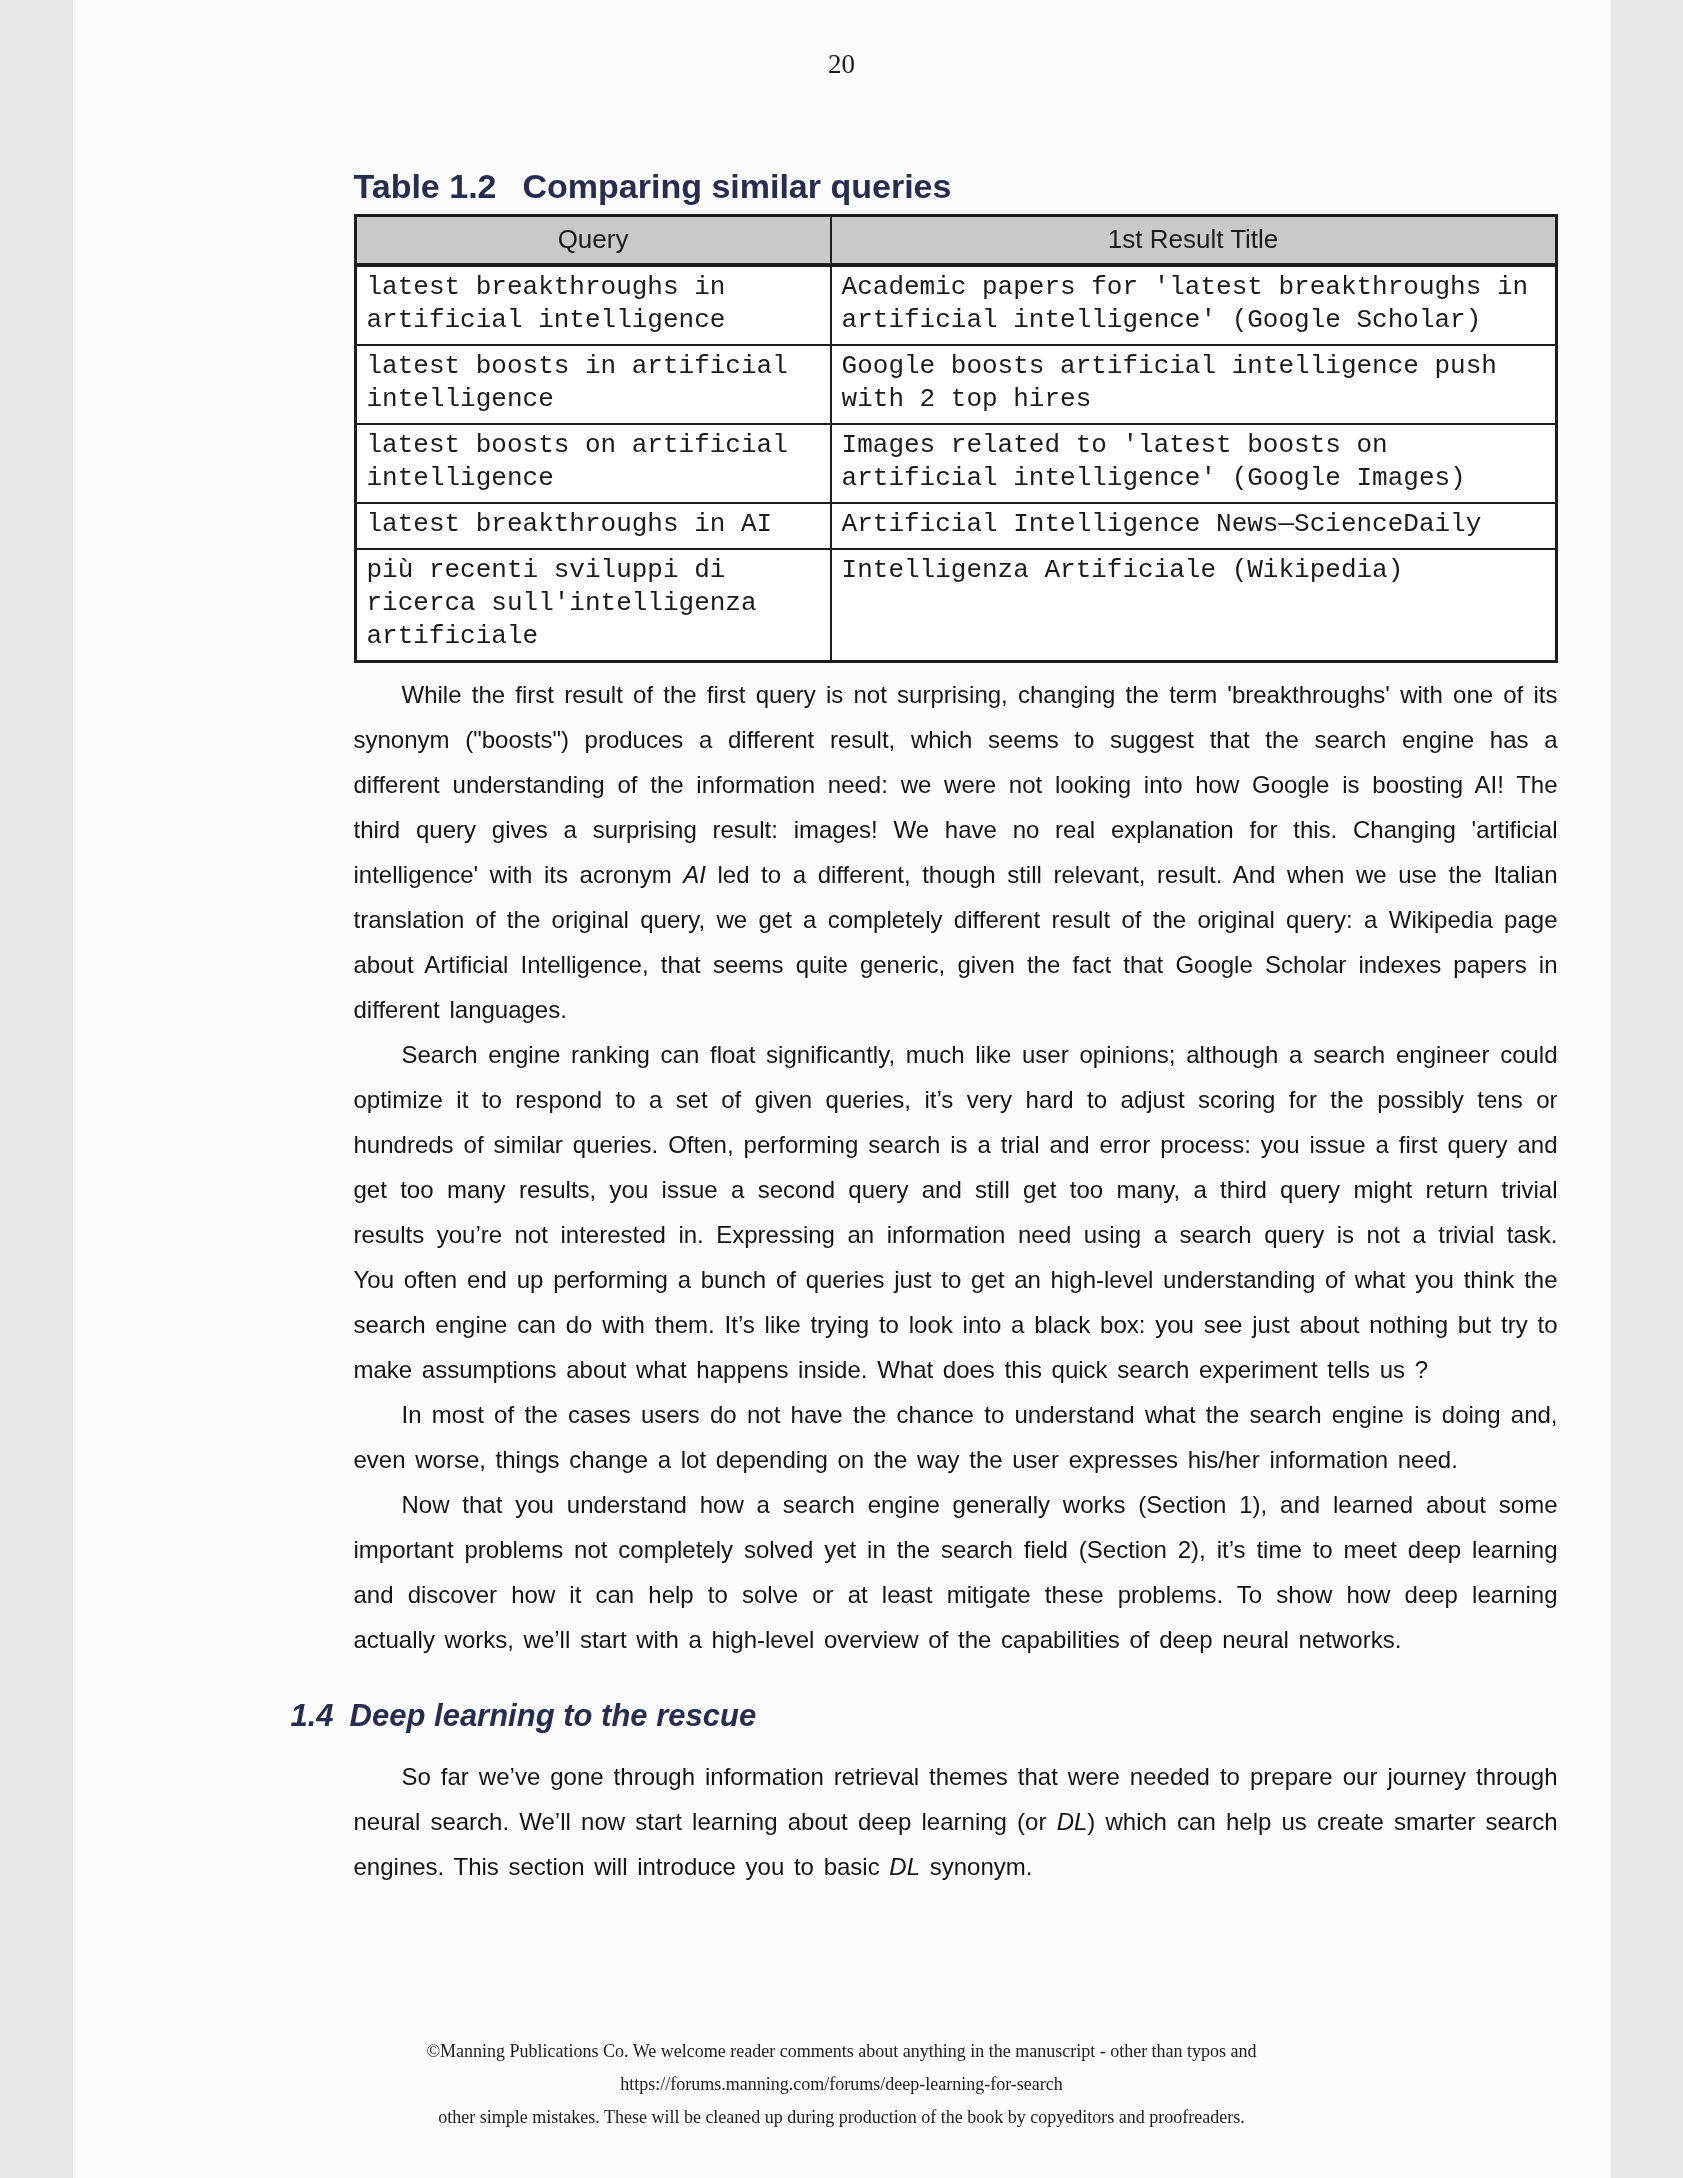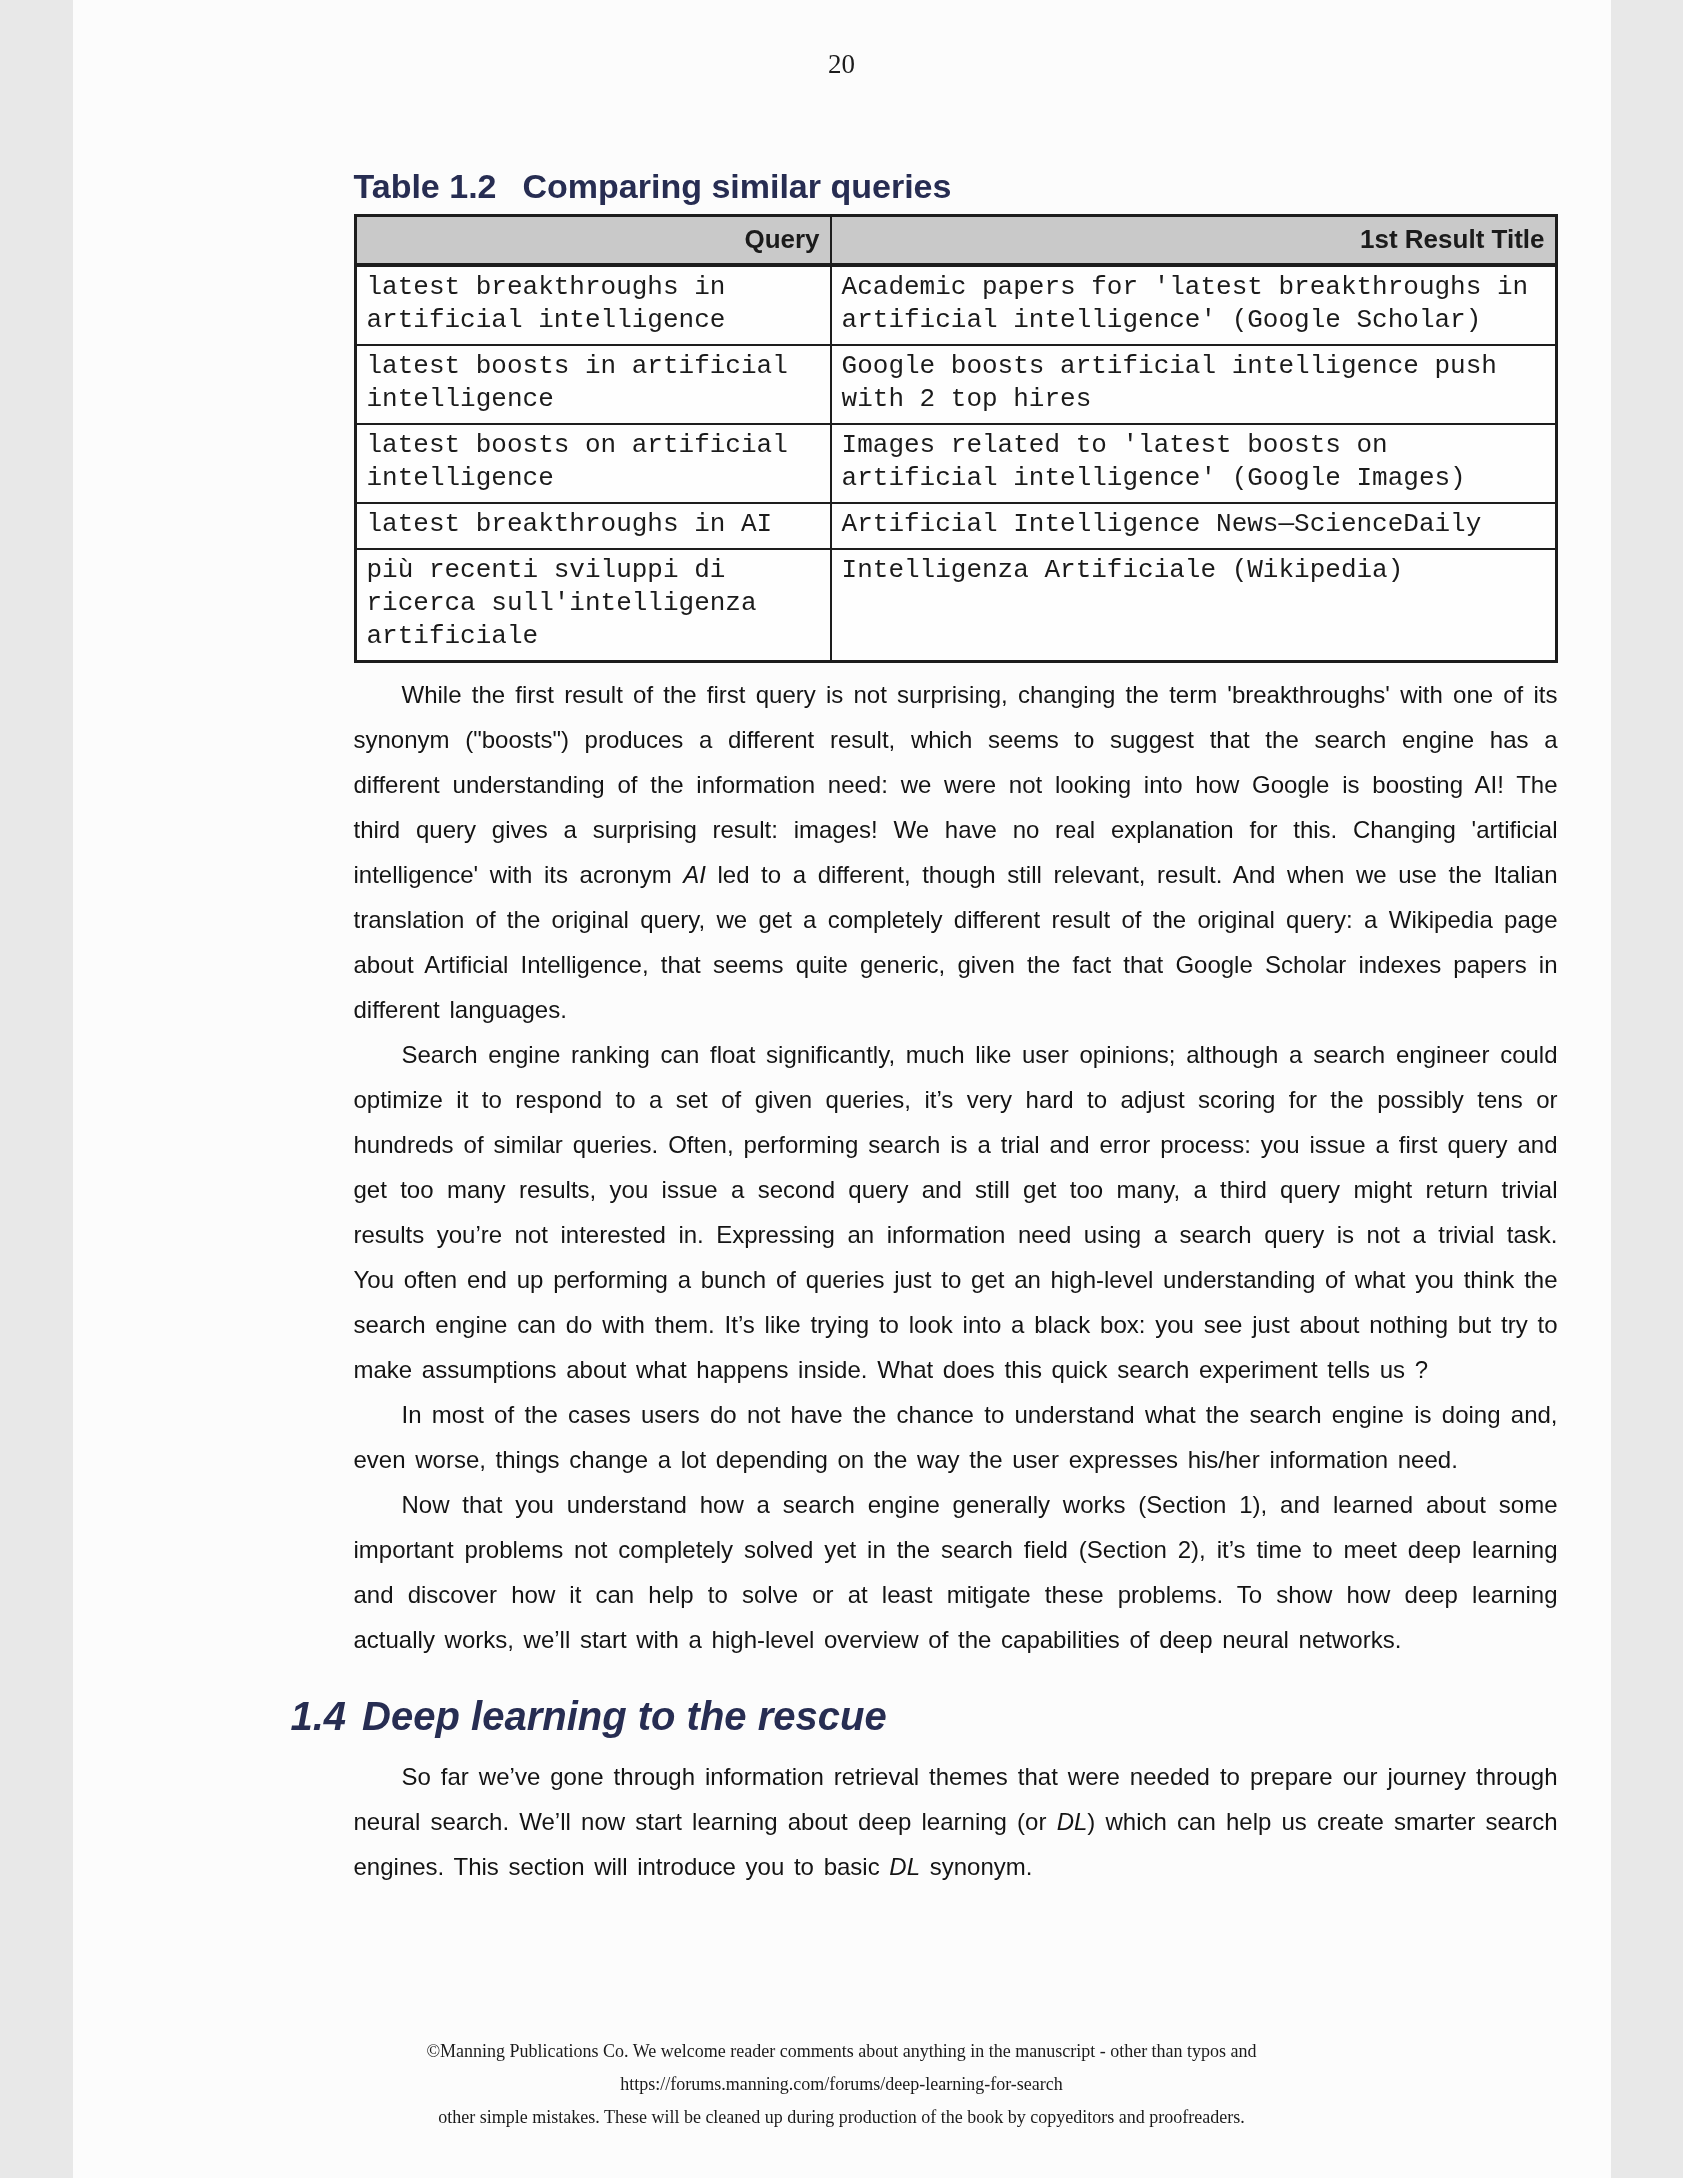--- a/index.html
+++ b/index.html
@@ -33,22 +33,22 @@
     border-collapse:collapse;
     border:3px solid var(--c-border,#1d1d1d);
     font-family:"Liberation Sans","DejaVu Sans",sans-serif;
     font-size:26px; line-height:33px;
     color:#1b1b1b;
     background:#fefefe;
   }
   table.cmp col.c1 { width:39.6%; }
   table.cmp th {
     background:var(--c-table_header_bg,#c9c9c9);
-    text-align:right;
-    font-weight:bold;
+    text-align:center;
+    font-weight:normal;
     padding:6px 10px 7px 10px;
     border:2px solid var(--c-border,#1d1d1d);
     border-bottom-width:4px;
   }
   table.cmp td {
     padding:4px 10px 7px 10px;
     border:2px solid var(--c-border,#1d1d1d);
     vertical-align:top;
     font-family:Liberation Mono, monospace;
   }
@@ -60,21 +60,21 @@
     text-indent:48px;
     word-spacing:3px;
     color:#141414;
   }
   p.body.first { margin-top:9px; }
   h2.section {
     display:flex; gap:16px;
     margin:30px 0 14px -63px;
     font-family:"Liberation Sans","DejaVu Sans",sans-serif;
     font-style:italic; font-weight:bold;
-    font-size:40px; line-height:48px;
+    font-size:31px; line-height:48px;
     color:var(--c-heading,#272d52);
   }
   .footer {
     position:absolute; top:2035px; left:0; right:0;
     text-align:center;
     font-family:"Liberation Serif","DejaVu Serif",serif;
     font-size:18px; line-height:33px;
     color:#1b1b1b;
   }
 </style>

